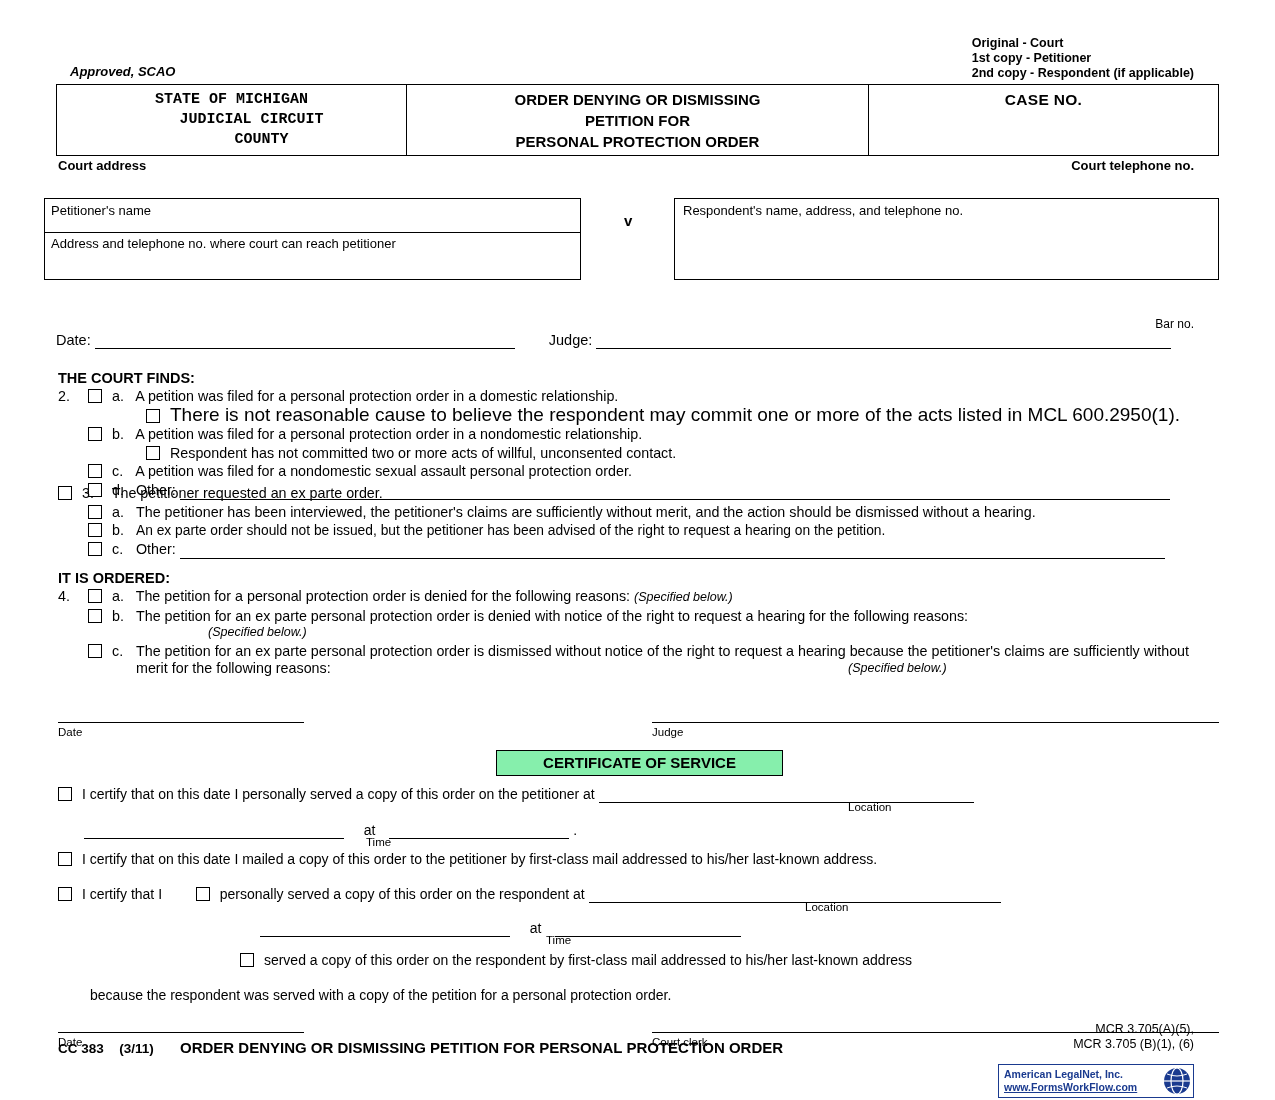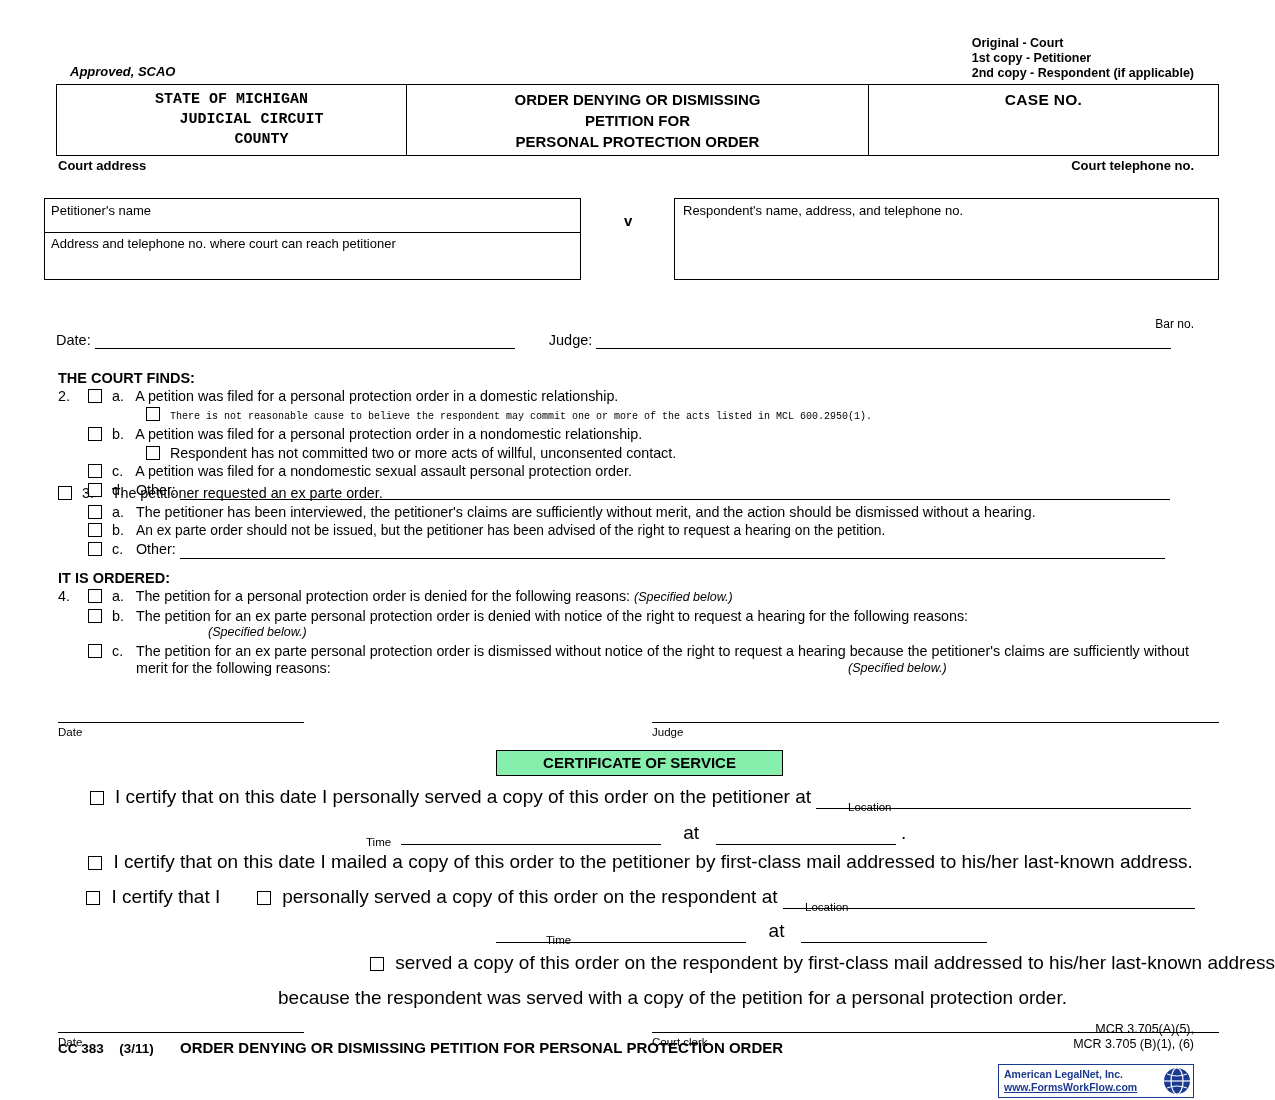--- a/index.html
+++ b/index.html
@@ -244,21 +244,21 @@
     left: 496px;
     width: 287px;
     text-align: center;
     font-size: 15px;
     font-weight: bold;
     border: 1.6px solid #000;
     padding: 3px 0 4px 0;
     box-sizing: border-box;
     background: #86efac;
   }
-  .cert-body { position: absolute; left: 58px; width: 1165px; font-size: 19px; text-align: center; }
+  .cert-body { position: absolute; left: 58px; width: 1165px; font-size: 14px; }
   
   .footer-code {
     position: absolute;
     bottom: 44px;
     left: 58px;
     font-size: 13.5px;
     font-weight: bold;
   }
   .footer-title {
     position: absolute;
@@ -358,21 +358,21 @@
 
   <div class="sec2">
     <div class="item">
       <span class="num">2.</span>
       <span class="cb"></span>
       <span class="ltr">a.</span>
       <span>A petition was filed for a personal protection order in a domestic relationship.</span>
     </div>
     <div class="item ind2" style="margin-top:-1px;">
       <span class="cb"></span>
-      <span style="font-size:10px;font-family:Liberation Mono, monospace;">There is not reasonable cause to believe the respondent may commit one or more of the acts listed in MCL 600.2950(1).</span>
+      <span style="font-size:19px;">There is not reasonable cause to believe the respondent may commit one or more of the acts listed in MCL 600.2950(1).</span>
     </div>
     <div class="item ind1">
       <span class="cb"></span>
       <span class="ltr">b.</span>
       <span>A petition was filed for a personal protection order in a nondomestic relationship.</span>
     </div>
     <div class="item ind2">
       <span class="cb"></span>
       <span>Respondent has not committed two or more acts of willful, unconsented contact.</span>
     </div>

